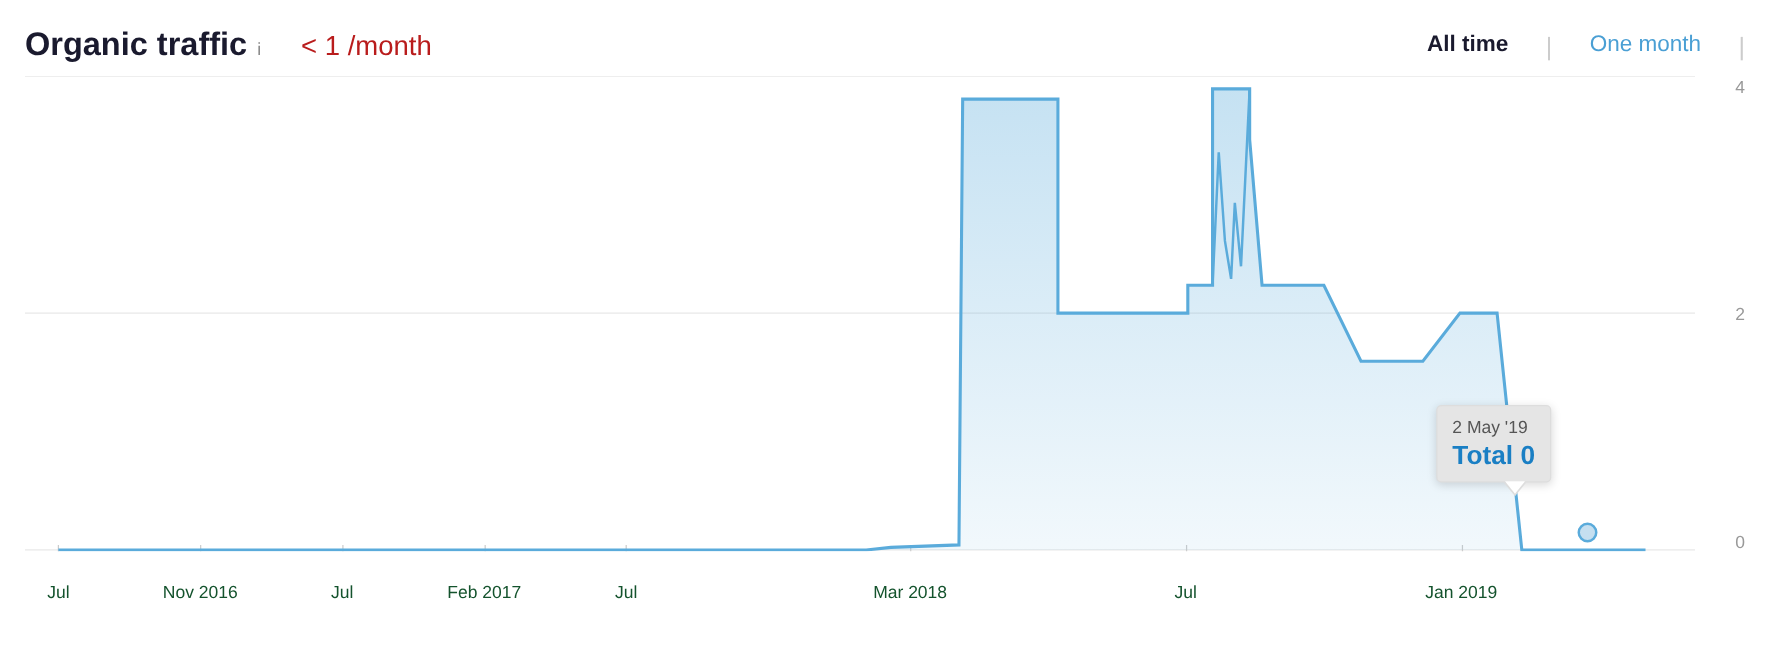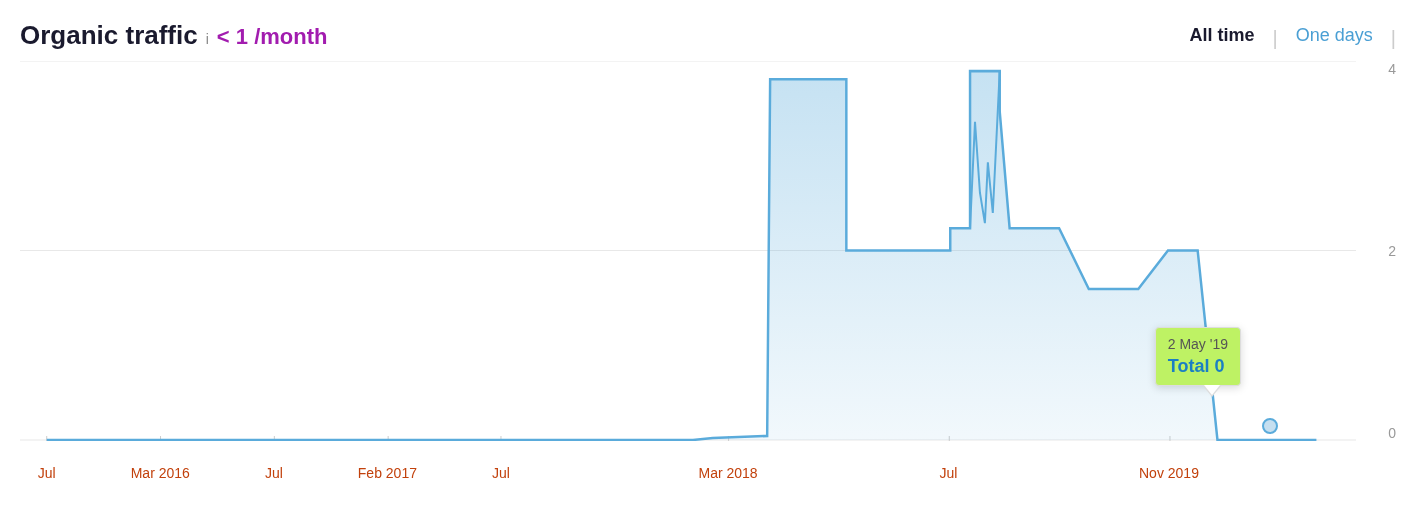--- a/index.html
+++ b/index.html
@@ -32,27 +32,28 @@
       font-weight: 700;
       color: #1a1a2e;
     }
     .info-icon {
       font-size: 14px;
       color: #888;
       cursor: pointer;
     }
     .subtitle {
       font-size: 22px;
-      font-weight: 700;
-      color: #a21caf;
+      font-weight: 400;
+      color: #b91c1c;
+      margin-left: 24px;
     }
     .time-filters {
       display: flex;
       align-items: flex-end;
-      gap: 0;
+      gap: 12px;
     }
     .time-filter {
       font-size: 18px;
       padding: 4px 18px;
       cursor: pointer;
       color: #4a9fd4;
       border: none;
       background: none;
     }
     .time-filter.active {
@@ -79,46 +80,46 @@
       justify-content: space-between;
       align-items: flex-end;
     }
     .y-label {
       font-size: 14px;
       color: #999;
     }
     .x-label {
       position: absolute;
       font-size: 14px;
-      color: #c2410c;
+      color: #14532d;
       transform: translateX(-50%);
       bottom: 0;
       text-align: center;
     }
     .tooltip {
       position: absolute;
-      background: #bef264;
+      background: #e5e5e5;
       border: 1px solid #ddd;
       border-radius: 4px;
       padding: 8px 12px;
       font-size: 14px;
       box-shadow: 0 2px 8px rgba(0,0,0,0.15);
       pointer-events: none;
       z-index: 10;
       margin-top: 35px;
     }
     .tooltip-date {
       color: #555;
       font-size: 14px;
       margin-bottom: 4px;
     }
     .tooltip-value {
       color: #1a7fc4;
       font-weight: 700;
-      font-size: 18px;
+      font-size: 21px;
     }
     .tooltip-arrow {
       position: absolute;
       bottom: -10px;
       right: 20px;
       width: 0;
       height: 0;
       border-left: 8px solid transparent;
       border-right: 8px solid transparent;
       border-top: 10px solid white;
@@ -148,21 +149,21 @@
 <div class="container">
   <div class="header">
     <div class="title-group">
       <span class="title">Organic traffic</span>
       <span class="info-icon">i</span>
       <span class="subtitle">&lt; 1 /month</span>
     </div>
     <div class="time-filters">
       <button class="time-filter active">All time</button>
       <span class="time-filter-divider">|</span>
-      <button class="time-filter">One days</button>
+      <button class="time-filter">One month</button>
       <span class="time-filter-divider">|</span>
     </div>
   </div>
 
   <div class="chart-area">
 
     <svg style="position:absolute;left:0;top:0;right:40px;bottom:40px;width:calc(100% - 40px);height:calc(100% - 40px);" viewBox="0 0 1350 375" preserveAspectRatio="none">
 
       <line x1="0" y1="0" x2="1350" y2="0" stroke="#e8e8e8" stroke-width="1"></line>
       <line x1="0" y1="187" x2="1350" y2="187" stroke="#e8e8e8" stroke-width="1"></line>
@@ -248,27 +249,27 @@
     </svg>
 
     <div class="y-axis-labels" style="position:absolute;right:0;top:0;height:calc(100% - 40px);width:30px;display:flex;flex-direction:column;justify-content:space-between;align-items:flex-end;">
       <span class="y-label">4</span>
       <span class="y-label">2</span>
       <span class="y-label">0</span>
     </div>
 
     <div style="position:absolute;bottom:0;left:0;right:40px;height:30px;">
       <span class="x-label" style="left:2%">Jul</span>
-      <span class="x-label" style="left:10.5%">Mar 2016</span>
+      <span class="x-label" style="left:10.5%">Nov 2016</span>
       <span class="x-label" style="left:19%">Jul</span>
       <span class="x-label" style="left:27.5%">Feb 2017</span>
       <span class="x-label" style="left:36%">Jul</span>
       <span class="x-label" style="left:53%">Mar 2018</span>
       <span class="x-label" style="left:69.5%">Jul</span>
-      <span class="x-label" style="left:86%">Nov 2019</span>
+      <span class="x-label" style="left:86%">Jan 2019</span>
     </div>
 
     <div class="tooltip" style="right: 155px; bottom: 95px;">
       <div class="tooltip-arrow-border"></div>
       <div class="tooltip-date">2 May '19</div>
       <div class="tooltip-value">
         <span style="font-weight:700;color:#1a7fc4;">Total </span><span style="font-weight:700;color:#1a7fc4;">0</span>
       </div>
       <div class="tooltip-arrow"></div>
     </div>

